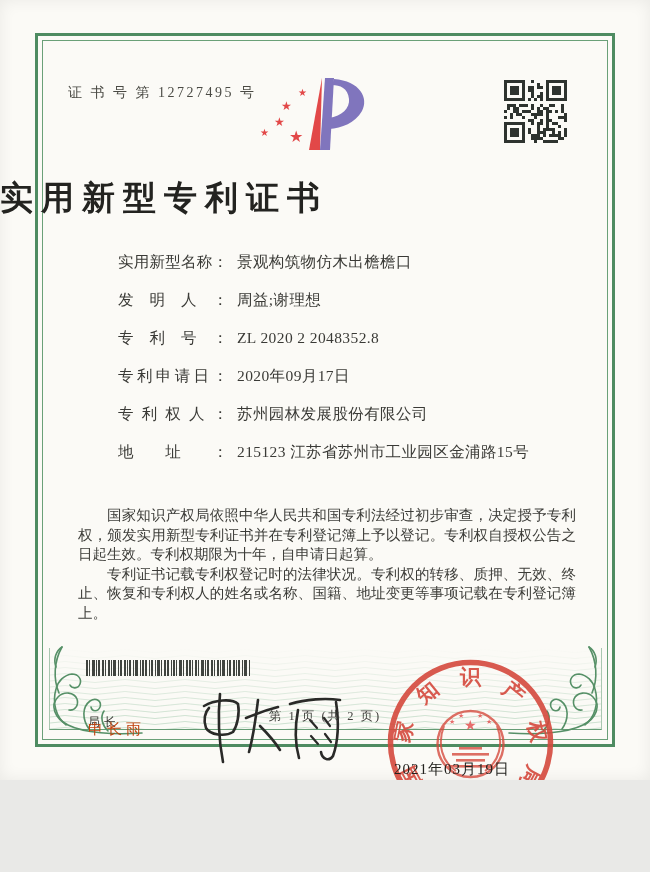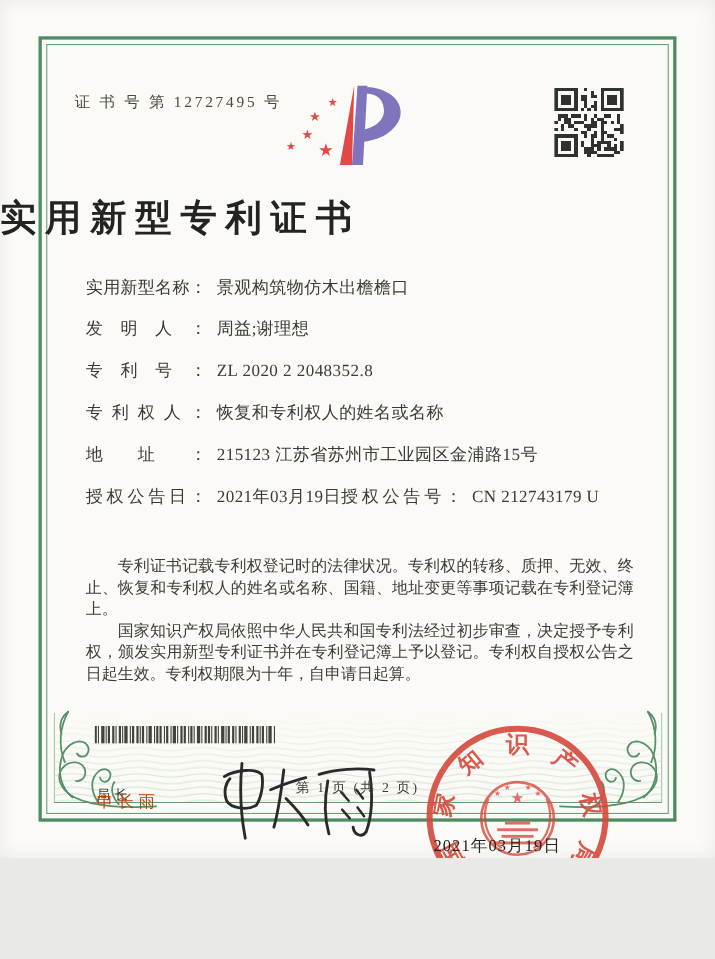--- a/index.html
+++ b/index.html
@@ -10,21 +10,21 @@
                border:3px solid #4e8b61;pointer-events:none;}
   .frame-inner-line{position:absolute;left:42px;right:42px;top:40px;bottom:40px;
                border:1px solid #6aa078;pointer-events:none;}
   .cert-number{position:absolute;left:68px;top:84px;font-size:14px;letter-spacing:2.5px;color:#4a4a44;}
   .logo{position:absolute;left:248px;top:74px;width:160px;height:98px;}
   .qr{position:absolute;left:504px;top:80px;width:63px;height:63px;}
   .title{position:absolute;left:0;right:0;top:176px;
          font-size:33px;letter-spacing:8px;font-weight:600;color:#232320;}
   .fields{position:absolute;left:78px;right:58px;top:243px;font-size:15.5px;color:#3a3a36;}
   .frow{height:38px;line-height:38px;white-space:nowrap;}
-  .flabel{display:inline-block;width:110px;text-align:justify;text-align-last:justify;vertical-align:top;}
+  .flabel{display:inline-block;width:110px;text-align:justify;text-align-last:justify;vertical-align:top;margin-left:40px;}
   .fvalue{margin-left:9px;letter-spacing:.4px;}
   .fpair{display:inline-block;}
   .fpair.first{width:232px;}
   .paras{position:absolute;left:78px;right:74px;top:506px;font-size:14.5px;line-height:19.5px;
          text-align:justify;color:#3c3c38;}
   .paras p{margin:0;text-indent:2em;}
   .guilloche-block{position:absolute;left:49px;right:48px;top:648px;bottom:50px;
          border-left:1px solid rgba(102,158,118,.55);border-right:1px solid rgba(102,158,118,.55);
          border-bottom:1px solid rgba(86,146,104,.9);}
   .guilloche-svg{position:absolute;inset:0;width:100%;height:100%;
@@ -200,33 +200,33 @@
     <div class="frow">
       <span class="flabel">实用新型名称：</span><span class="fvalue">景观构筑物仿木出檐檐口</span>
     </div>
     <div class="frow">
       <span class="flabel">发明人：</span><span class="fvalue">周益;谢理想</span>
     </div>
     <div class="frow">
       <span class="flabel">专利号：</span><span class="fvalue">ZL 2020 2 2048352.8</span>
     </div>
     <div class="frow">
-      <span class="flabel">专利权人：</span><span class="fvalue">恢复和专利权人的姓名或名称</span>
+      <span class="flabel">专利申请日：</span><span class="fvalue">2020年09月17日</span>
+    </div>
+    <div class="frow">
+      <span class="flabel">专利权人：</span><span class="fvalue">苏州园林发展股份有限公司</span>
     </div>
     <div class="frow">
       <span class="flabel">地址：</span><span class="fvalue">215123 江苏省苏州市工业园区金浦路15号</span>
     </div>
-    <div class="frow">
-      <span class="fpair first"><span class="flabel">授权公告日：</span><span class="fvalue">2021年03月19日</span></span><span class="fpair"><span class="flabel">授权公告号：</span><span class="fvalue">CN 212743179 U</span></span>
-    </div>
   </div>
 
   <div class="paras">
+    <p>国家知识产权局依照中华人民共和国专利法经过初步审查，决定授予专利权，颁发实用新型专利证书并在专利登记簿上予以登记。专利权自授权公告之日起生效。专利权期限为十年，自申请日起算。</p>
     <p>专利证书记载专利权登记时的法律状况。专利权的转移、质押、无效、终止、恢复和专利权人的姓名或名称、国籍、地址变更等事项记载在专利登记簿上。</p>
-    <p>国家知识产权局依照中华人民共和国专利法经过初步审查，决定授予专利权，颁发实用新型专利证书并在专利登记簿上予以登记。专利权自授权公告之日起生效。专利权期限为十年，自申请日起算。</p>
   </div>
 
   <div class="guilloche-block">
     <svg class="guilloche-svg">
       <defs>
         <pattern id="wave" width="60" height="6" patternUnits="userSpaceOnUse">
           <path d="M0,3 Q15,0 30,3 T60,3" fill="none" stroke="#a8cbb0" stroke-width="1" opacity="0.55"></path>
         </pattern>
       </defs>
       <rect width="100%" height="100%" fill="url(#wave)"></rect>

